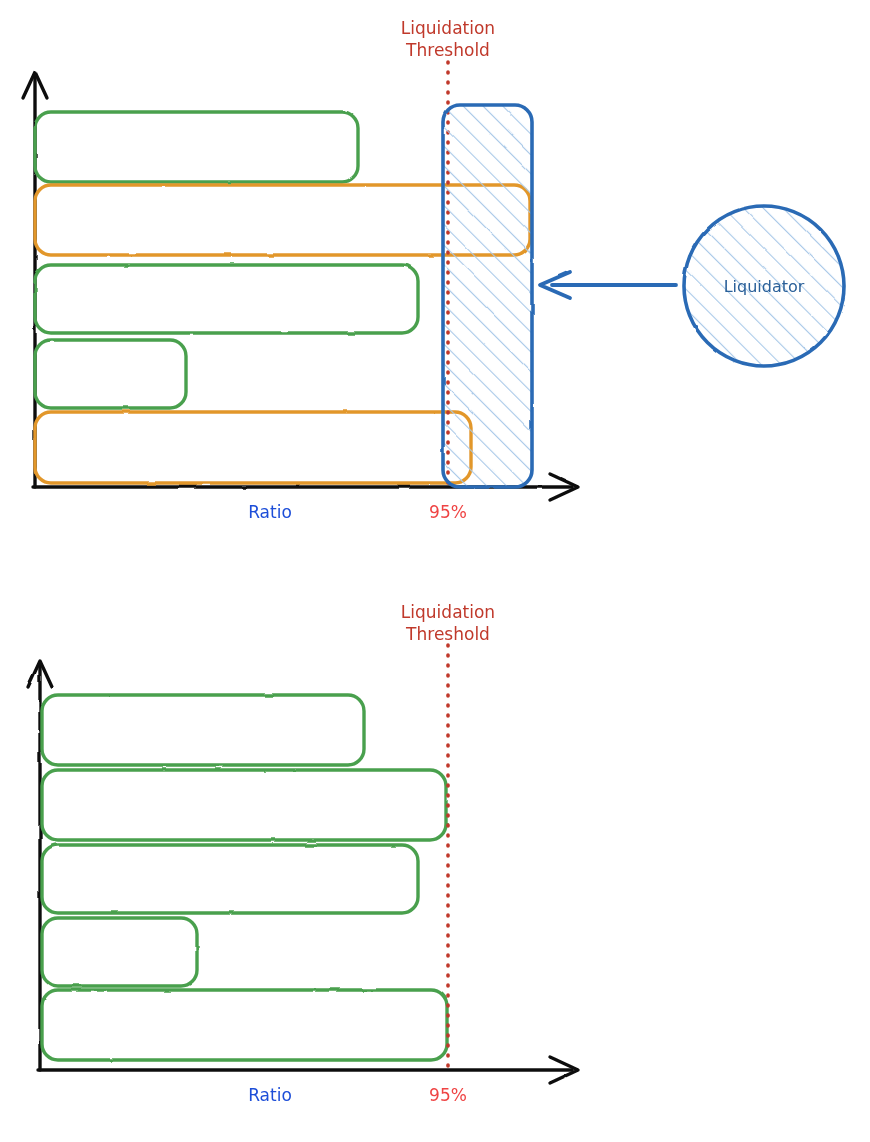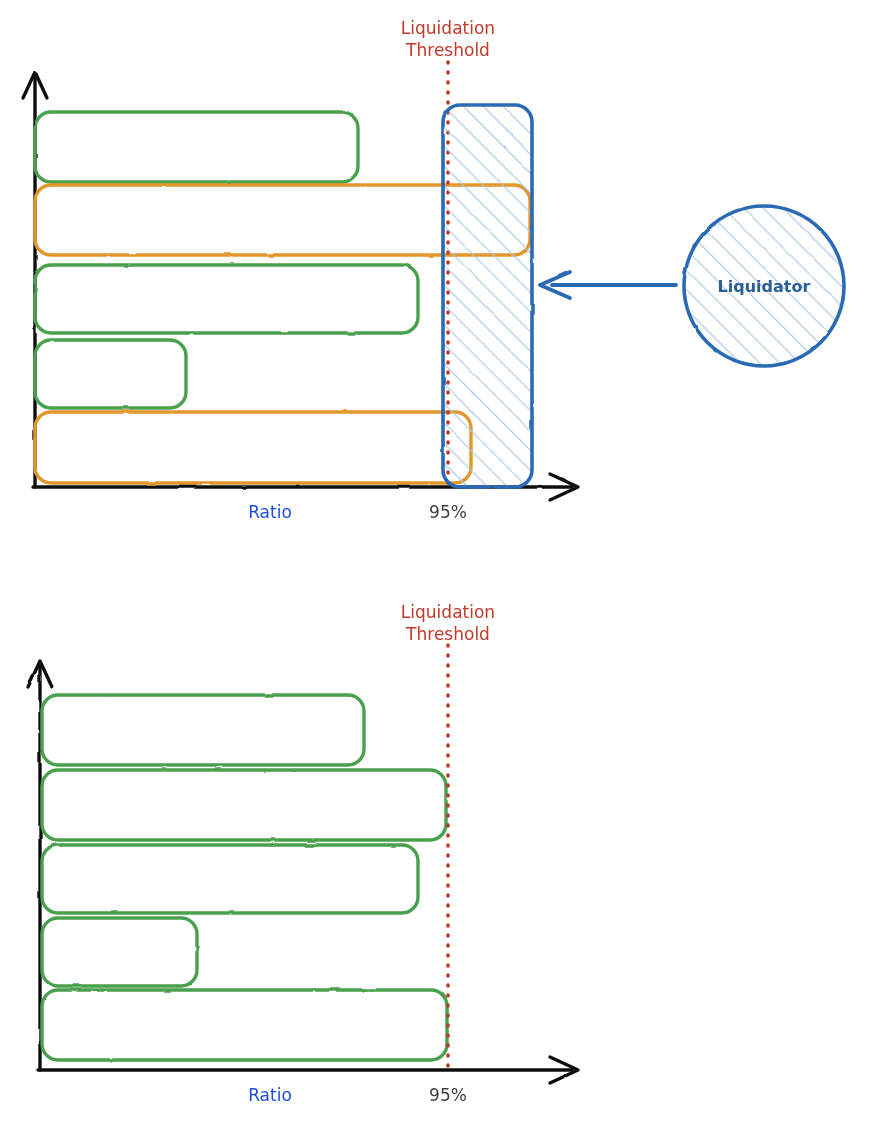--- a/index.html
+++ b/index.html
@@ -3,22 +3,22 @@
 <meta charset="utf-8">
 <style>
   html,body{margin:0;padding:0;background:#ffffff;}
   body{width:870px;height:1142px;position:relative;overflow:hidden;
        font-family:"DejaVu Sans",sans-serif;}
   .canvas{position:absolute;left:0;top:0;width:768px;height:1142px;}
   svg{position:absolute;left:0;top:0;width:870px;height:1142px;overflow:visible;}
   .lbl{position:absolute;white-space:pre;text-align:center;line-height:1.28;}
   .lbl-thresh{color:#c0392b;font-size:17px;font-family:"DejaVu Sans",sans-serif;}
   .lbl-ratio{color:#1d4ed8;font-size:17px;}
-  .lbl-pct{color:#404040;font-size:17px;}
-  .lbl-liq{color:#2a6099;font-size:16px;font-weight:bold;}
+  .lbl-pct{color:#ef4444;font-size:17px;}
+  .lbl-liq{color:#2a6099;font-size:16px;}
 </style>
 </head>
 <body>
 
 <div class="canvas">
 
   <svg viewBox="0 0 870 1142" xmlns="http://www.w3.org/2000/svg">
     <defs>
       <pattern id="hatchBlue" width="14" height="14" patternTransform="rotate(-45)" patternUnits="userSpaceOnUse">
         <line x1="0" y1="0" x2="0" y2="14" stroke="#a8c8e8" stroke-width="2.2"></line>

